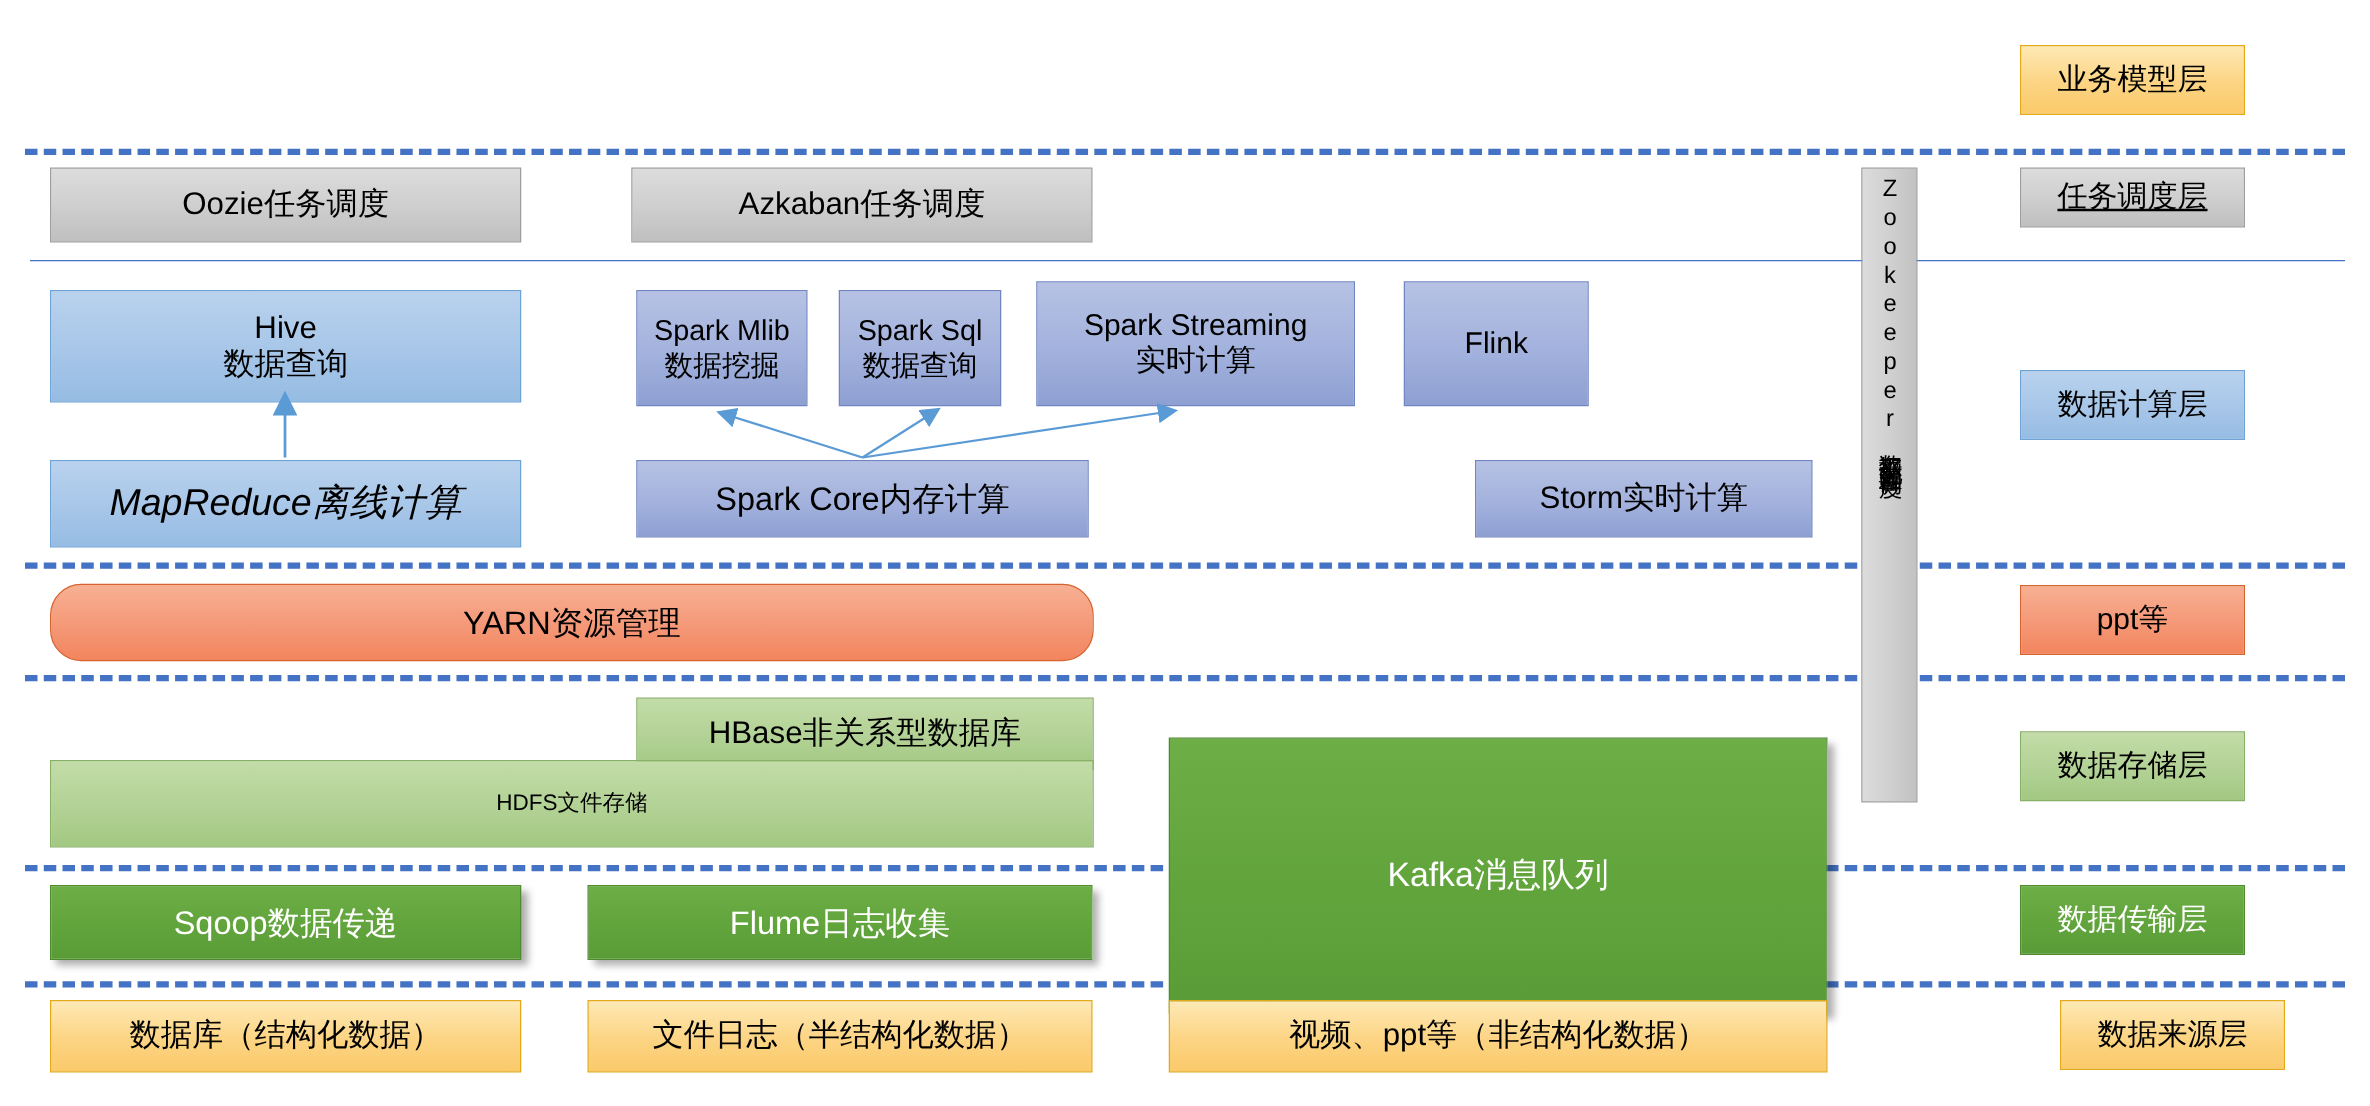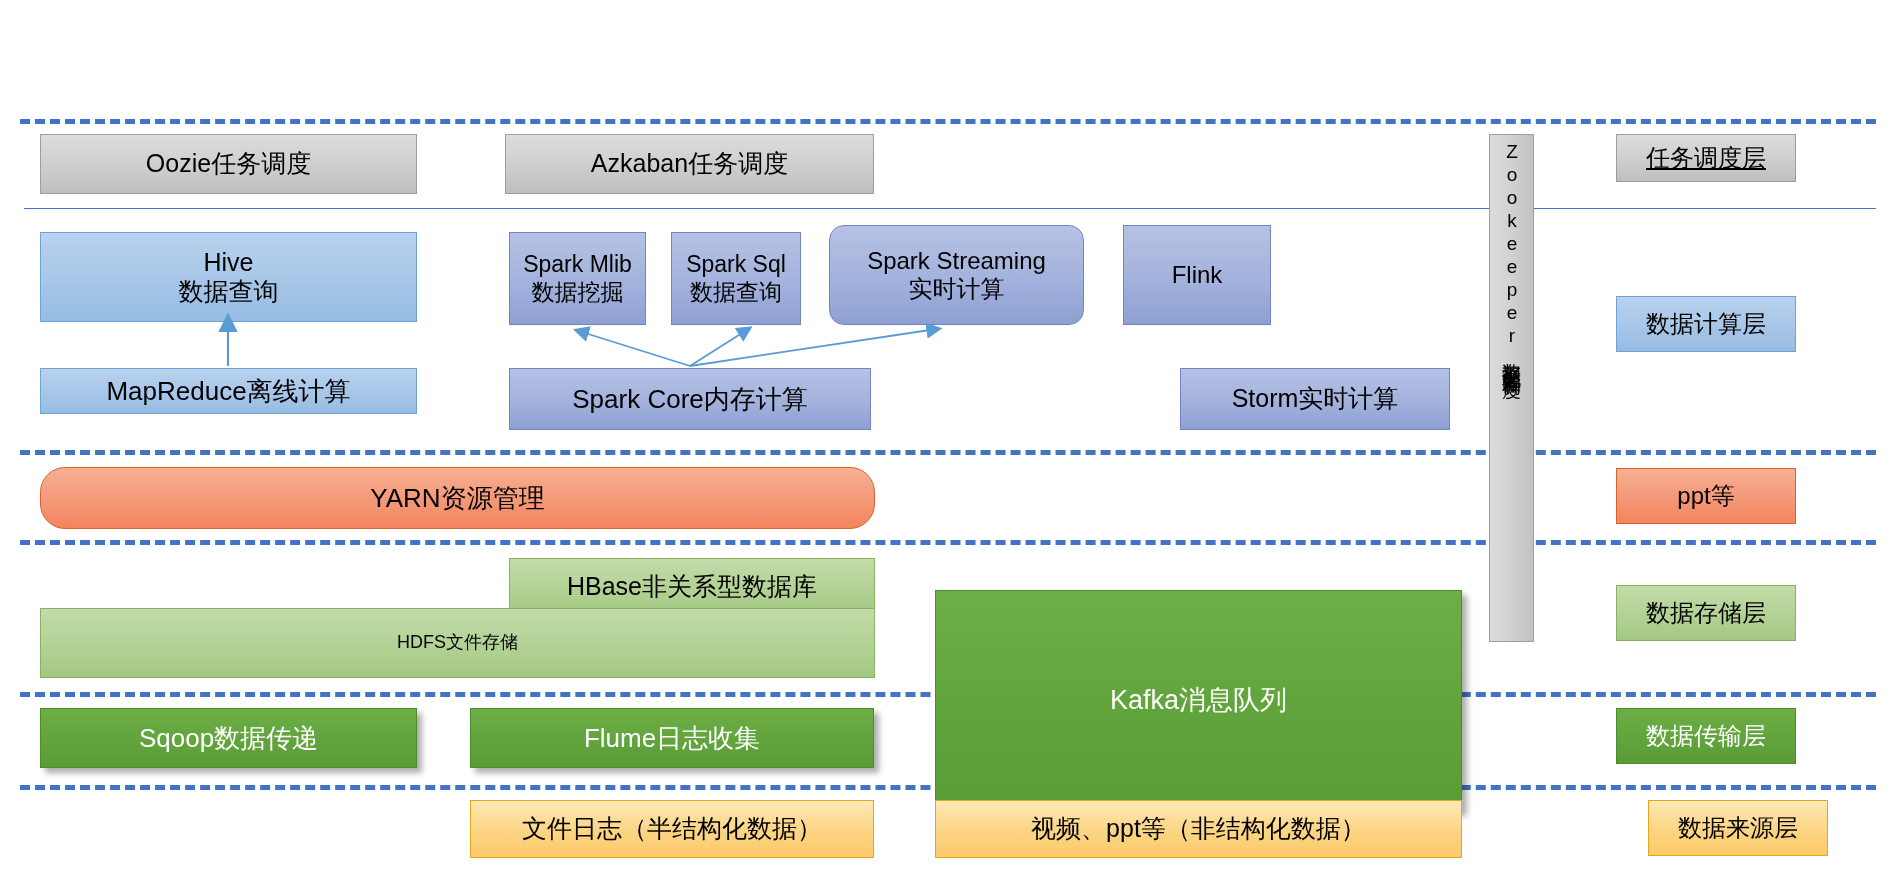--- a/index.html
+++ b/index.html
@@ -49,26 +49,26 @@
 
   <div class="box fill-blue" style="left:40px;top:232px;width:377px;height:90px;font-size:25px;">Hive
 数据查询</div>
 
   <div class="box fill-periw" style="left:509px;top:232px;width:137px;height:93px;font-size:23px;">Spark Mlib
 数据挖掘</div>
 
   <div class="box fill-periw" style="left:671px;top:232px;width:130px;height:93px;font-size:23px;">Spark Sql
 数据查询</div>
 
-  <div class="box fill-periw" style="left:829px;top:225px;width:255px;height:100px;font-size:24px;border-radius:15px;">Spark Streaming
+  <div class="box fill-periw" style="left:829px;top:225px;width:255px;height:100px;font-size:24px;">Spark Streaming
 实时计算</div>
 
   <div class="box fill-periw" style="left:1123px;top:225px;width:148px;height:100px;font-size:24px;">Flink</div>
 
-  <div class="box fill-blue" style="left:40px;top:368px;width:377px;height:46px;font-size:26px;">MapReduce离线计算</div>
+  <div class="box fill-blue" style="left:40px;top:368px;width:377px;height:70px;font-size:30px;font-style:italic;">MapReduce离线计算</div>
 
   <div class="box fill-periw" style="left:509px;top:368px;width:362px;height:62px;font-size:26px;">Spark Core内存计算</div>
 
   <div class="box fill-periw" style="left:1180px;top:368px;width:270px;height:62px;font-size:25px;">Storm实时计算</div>
 
   <svg class="arrowlayer">
     <defs>
       <marker id="ah" markerWidth="9" markerHeight="9" refX="2" refY="4.5" orient="auto">
         <path d="M0,0 L9,4.5 L0,9 z" fill="#5B9BD5"></path>
       </marker>
@@ -83,27 +83,29 @@
 
   <div class="box fill-ltgreen" style="left:509px;top:558px;width:366px;height:58px;font-size:25px;">HBase非关系型数据库</div>
 
   <div class="box fill-ltgreen" style="left:40px;top:608px;width:835px;height:70px;font-size:18px;">HDFS文件存储</div>
 
   <div class="box fill-green shadowed" style="left:935px;top:558px;width:527px;height:221px;font-size:27px;margin-top:32px;">Kafka消息队列</div>
 
   <div class="box fill-green shadowed" style="left:40px;top:708px;width:377px;height:60px;font-size:26px;">Sqoop数据传递</div>
   <div class="box fill-green shadowed" style="left:470px;top:708px;width:404px;height:60px;font-size:26px;">Flume日志收集</div>
 
+  <div class="box fill-yellow" style="left:40px;top:800px;width:377px;height:58px;font-size:25px;">数据库（结构化数据）</div>
   <div class="box fill-yellow" style="left:470px;top:800px;width:404px;height:58px;font-size:25px;">文件日志（半结构化数据）</div>
   <div class="box fill-yellow" style="left:935px;top:800px;width:527px;height:58px;font-size:25px;">视频、ppt等（非结构化数据）</div>
 
   <div class="vbar" style="left:1489px;top:134px;width:45px;height:508px;">
     <span class="vtext">Zookeeper数据平台配置和调度</span>
   </div>
 
+  <div class="box fill-yellow" style="left:1616px;top:36px;width:180px;height:56px;font-size:24px;">业务模型层</div>
 
   <div class="box fill-gray" style="left:1616px;top:134px;width:180px;height:48px;font-size:24px;text-decoration:underline;">任务调度层</div>
 
   <div class="box fill-blue" style="left:1616px;top:296px;width:180px;height:56px;font-size:24px;">数据计算层</div>
 
   <div class="box fill-salmon" style="left:1616px;top:468px;width:180px;height:56px;font-size:24px;">ppt等</div>
 
   <div class="box fill-ltgreen" style="left:1616px;top:585px;width:180px;height:56px;font-size:24px;">数据存储层</div>
 
   <div class="box fill-green" style="left:1616px;top:708px;width:180px;height:56px;font-size:24px;">数据传输层</div>

